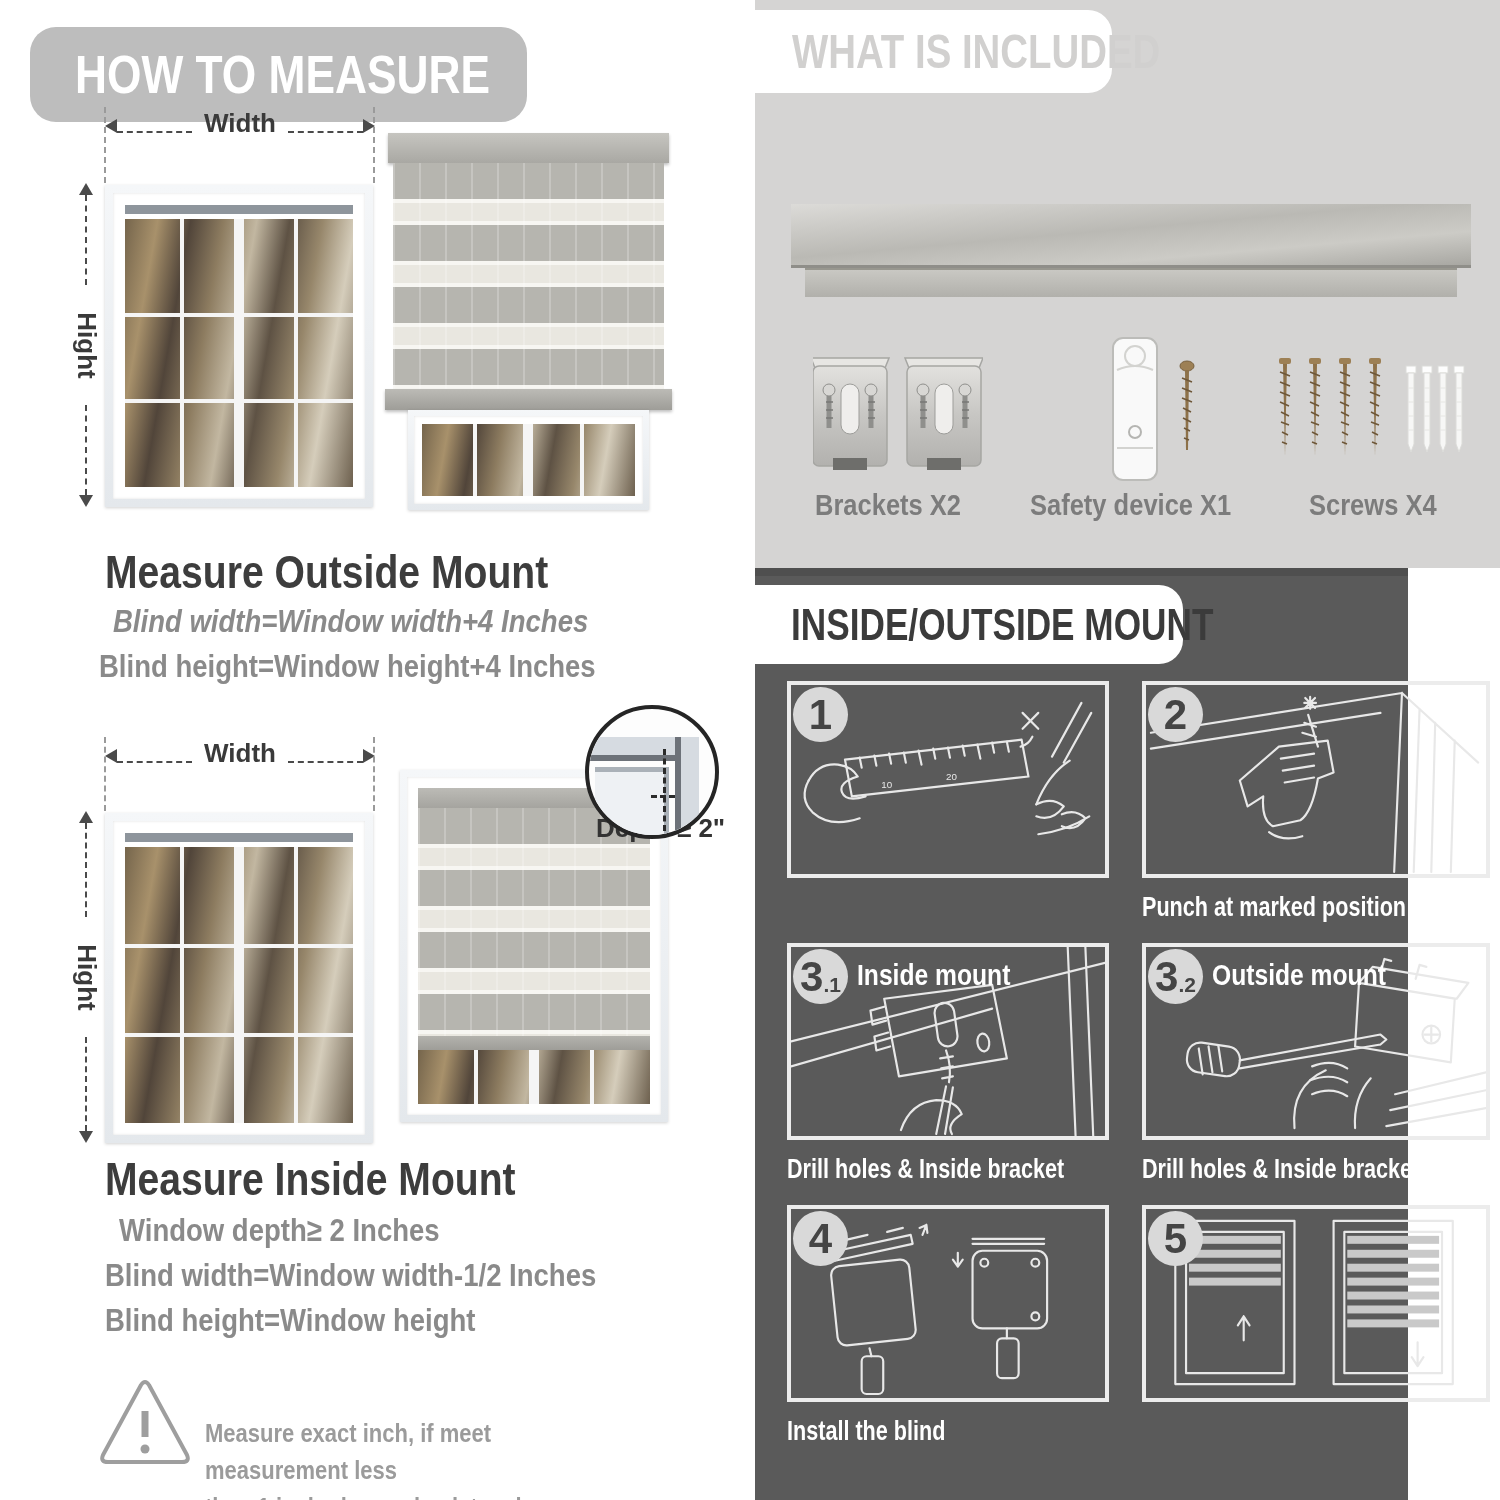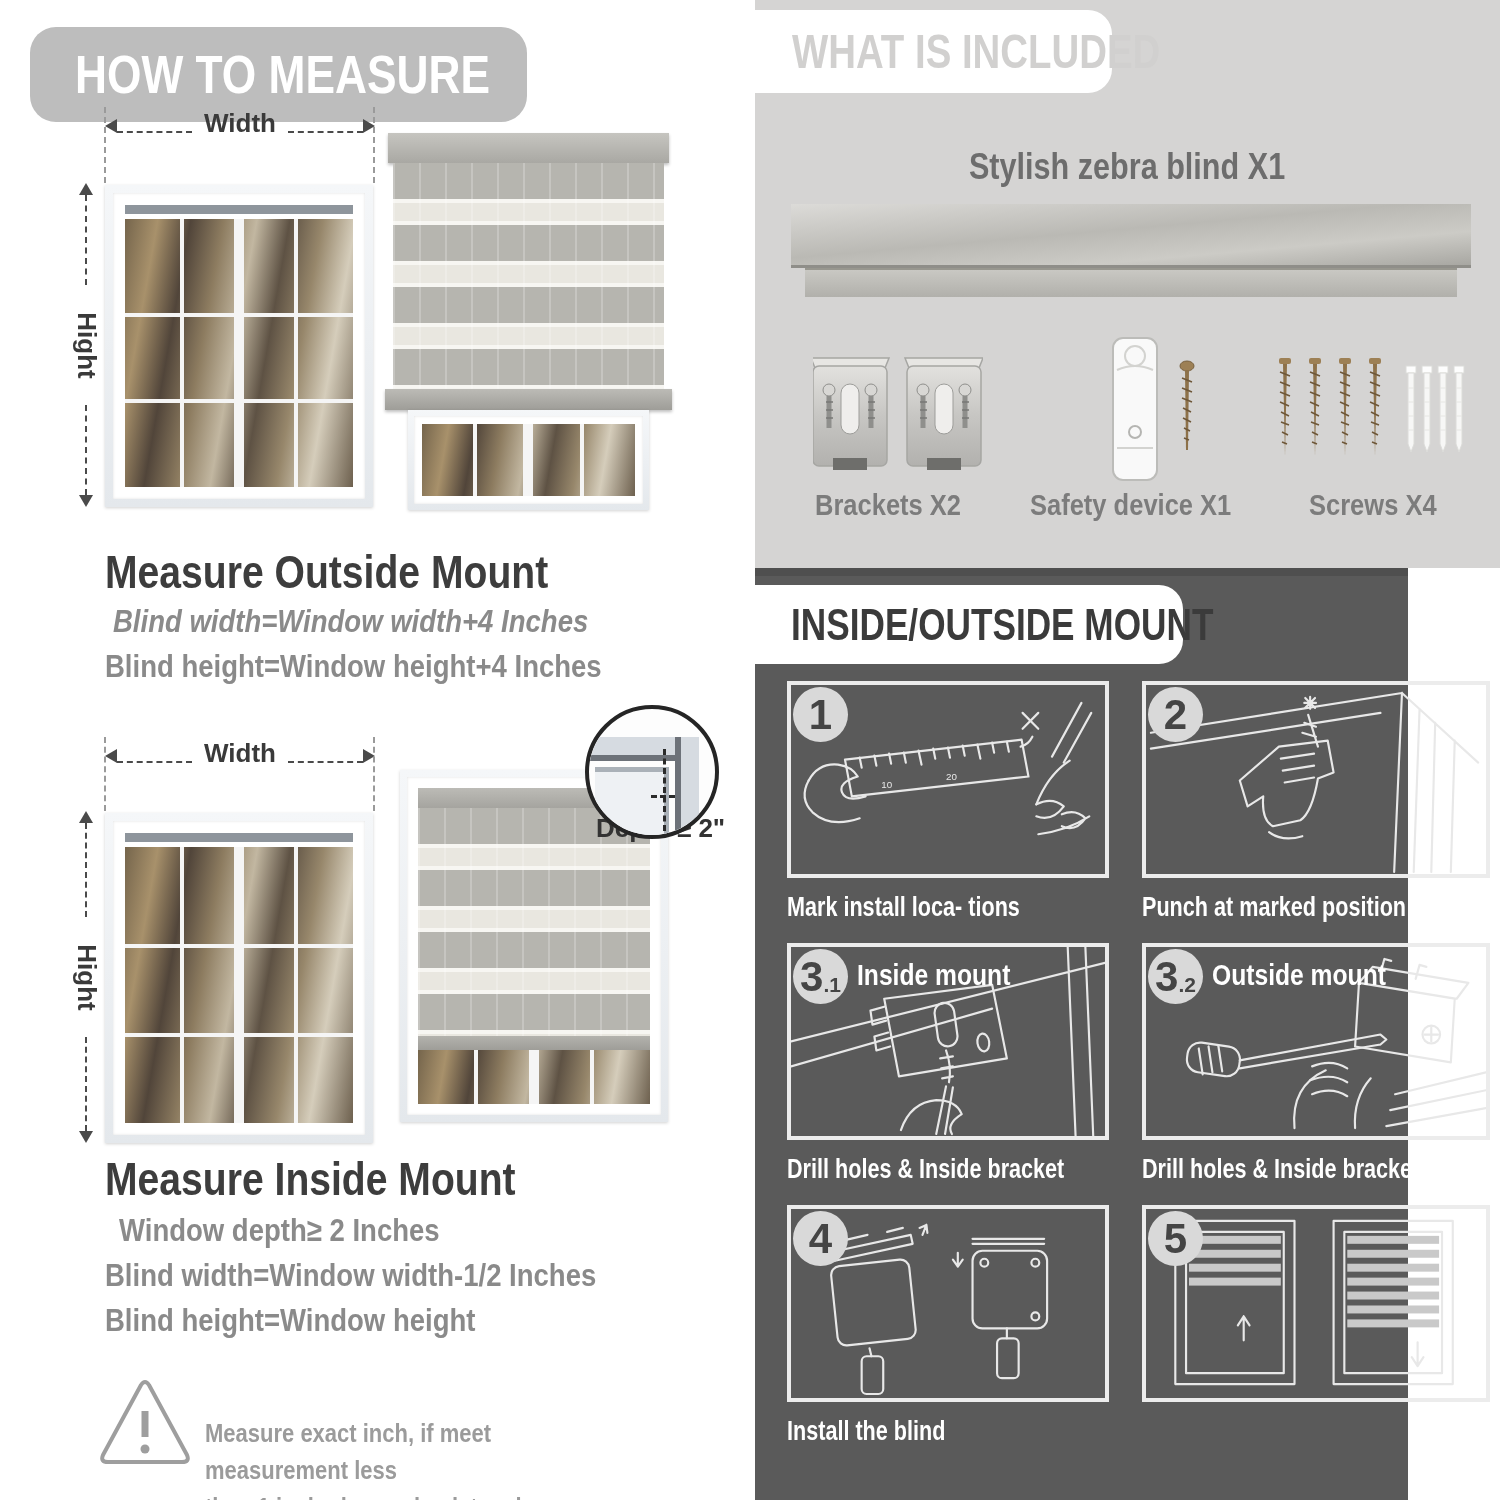--- a/index.html
+++ b/index.html
@@ -142,21 +142,21 @@
         </div>
     </div>
   </div>
 
   <div class="abs sec-title" style="left:105px;top:545px;">
     <span class="cond" style="transform:scaleX(.85)">Measure Outside Mount</span>
   </div>
   <div class="abs sec-line" style="left:113px;top:603px;font-style:italic;">
     <span class="cond" style="transform:scaleX(.86)">Blind width=Window width+4 Inches</span>
   </div>
-  <div class="abs sec-line" style="left:105px;top:648px;">
+  <div class="abs sec-line" style="left:99px;top:648px;">
     <span class="cond" style="transform:scaleX(.86)">Blind height=Window height+4 Inches</span>
   </div>
 
   <div class="diagram" style="left:60px;top:735px;width:680px;height:410px;">
     <div class="harrow" style="left:45px;top:8px;width:270px;">
       <span class="head-l"></span>
         <span class="hline"></span>
       <span class="hlabel">Width</span>
       <span class="hline"></span>
         <span class="head-r"></span>
@@ -219,23 +219,20 @@
   </svg>
   <div class="abs warn-text" style="left:205px;top:1378px;width:480px;">
     <span class="cond" style="transform:scaleX(.88);white-space:pre-line;">Measure exact inch, if meet measurement less
 than 1 inch,please also let us know exact
 measurement, please do not leave it</span>
   </div>
 
   <div class="abs section-included">
     <div class="badge-included">
       <span class="cond" style="transform:scaleX(.80)">WHAT IS INCLUDED</span>
-    </div>
-    <div class="blind-label-wrap">
-      <span class="cond" style="transform-origin:center;transform:scaleX(.85)">Stylish zebra blind X1</span>
     </div>
     <div class="headrail"></div>
     <div class="headrail-lower"></div>
 
     <svg class="abs" style="left:58px;top:350px;" width="170" height="130" viewBox="0 0 170 130">
       <defs>
         <linearGradient id="gs" x1="0" y1="0" x2="0" y2="1">
           <stop offset="0" stop-color="#e2e1de"></stop>
             <stop offset=".5" stop-color="#c7c6c3"></stop>
             <stop offset="1" stop-color="#b2b1ae"></stop>
@@ -349,21 +346,20 @@
           <path d="M18 96 q10 -18 30 -16 q14 2 20 12 q-20 6 -16 16 q4 10 24 4"></path>
           <path d="M18 96 q-10 18 4 32 q18 16 48 6"></path>
           <path d="M296 18 l-30 54 M306 28 l-28 50"></path>
           <path d="M250 120 q12 -30 34 -44"></path>
           <path d="M250 120 q16 -8 28 2 q-12 16 -28 10 M276 130 q14 -6 24 4 q-10 14 -24 8 M252 150 q30 -4 52 -18"></path>
         </svg>
         <div class="step-badge">
             <span>1</span>
           </div>
       </div>
-      <div class="step-caption"><span class="cond" style="transform:scaleX(.80)">Mark install loca- tions</span></div>
     </div>
 
     <div class="step" style="left:387px;top:105px;width:348px;">
       <div class="step-img">
         <svg class="lineart" viewBox="0 0 348 190" preserveAspectRatio="none" stroke="#e8e8e8" stroke-width="2.2" fill="none" stroke-linecap="round" stroke-linejoin="round">
           <path d="M5 48 L262 8 M262 8 L340 78 M262 8 L254 188 M280 24 L274 188 M296 38 L292 188 M316 56 L312 188"></path>
           <path d="M5 64 L240 28"></path>
           <path d="M168 24 l0 -12 M162 18 l12 0 M163 13 l10 10 M173 13 l-10 10"></path>
           <path d="M166 30 L176 62 M162 38 l12 4 M160 48 l14 4"></path>
           <path d="M136 62 L186 56 L192 88 L176 94 Q170 128 158 136 L130 142 Q118 136 120 112 L104 122 L96 96 Z"></path>

